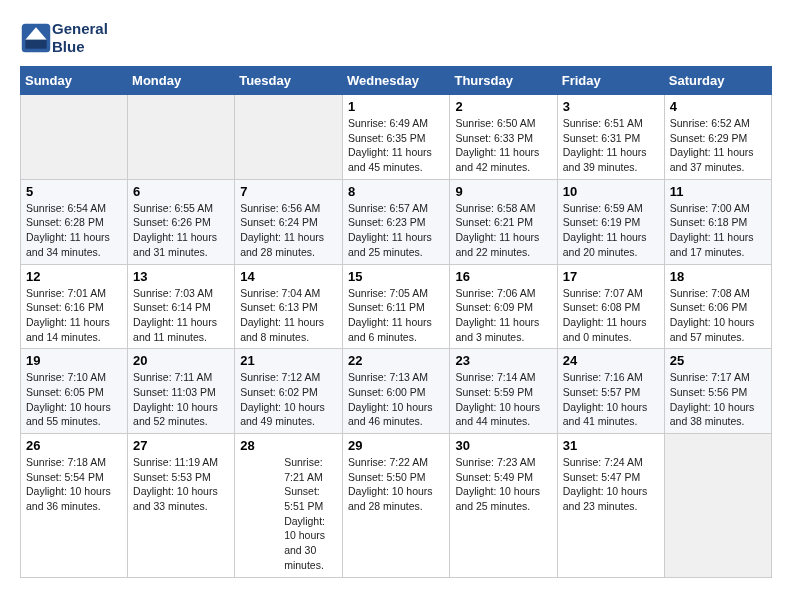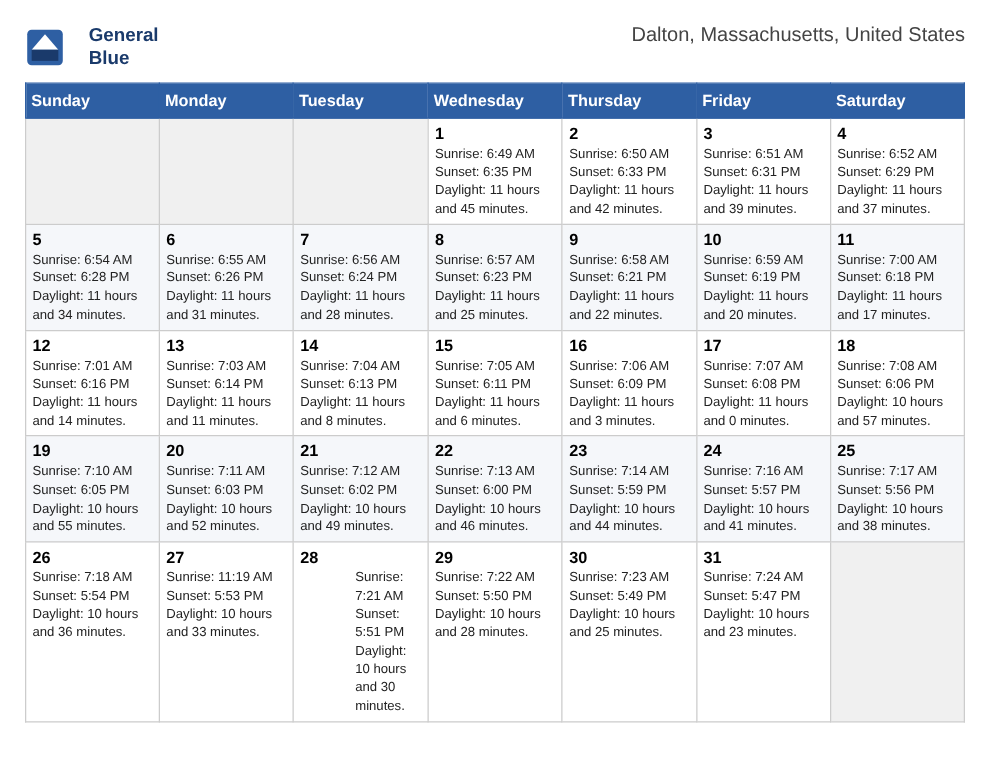--- a/index.html
+++ b/index.html
@@ -12,21 +12,21 @@
     }
     .header-area {
       display: flex;
       justify-content: space-between;
       align-items: flex-start;
       margin-bottom: 10px;
     }
     .logo {
       display: flex;
       align-items: center;
-      gap: 19px;
+      gap: 0;
     }
     .logo-text {
       font-size: 15px;
       font-weight: bold;
       color: #1a3a6b;
       line-height: 1.2;
     }
     .logo-icon {
       width: 32px;
       height: 32px;
@@ -93,21 +93,20 @@
       <rect x="2" y="2" width="32" height="32" rx="4" fill="#2e5fa3"></rect>
       <polygon points="18,6 30,20 6,20" fill="#fff"></polygon>
       <rect x="6" y="20" width="24" height="10" fill="#1a3a6b"></rect>
     </svg>
     <div class="logo-text">
       <span>General</span><br>
       <span>Blue</span>
     </div>
   </div>
   <div class="title-area">
-    <div class="location-title">Dalton, Massachusetts, United States</div>
   </div>
 </div>
 
 <table>
   <thead>
     <tr>
     <th>Sunday</th>
         <th>Monday</th>
         <th>Tuesday</th>
         <th>Wednesday</th>
@@ -256,21 +255,21 @@
         <td>
           <span class="day-num">19</span>
           <div class="day-info" style="white-space: pre-line;">Sunrise: 7:10 AM
 Sunset: 6:05 PM
 Daylight: 10 hours
 and 55 minutes.</div>
         </td>
         <td>
           <span class="day-num">20</span>
           <div class="day-info" style="white-space: pre-line;">Sunrise: 7:11 AM
-Sunset: 6:03 PM
+Sunset: 11:03 PM
 Daylight: 10 hours
 and 52 minutes.</div>
         </td>
         <td>
           <span class="day-num">21</span>
           <div class="day-info" style="white-space: pre-line;">Sunrise: 7:12 AM
 Sunset: 6:02 PM
 Daylight: 10 hours
 and 49 minutes.</div>
         </td>

